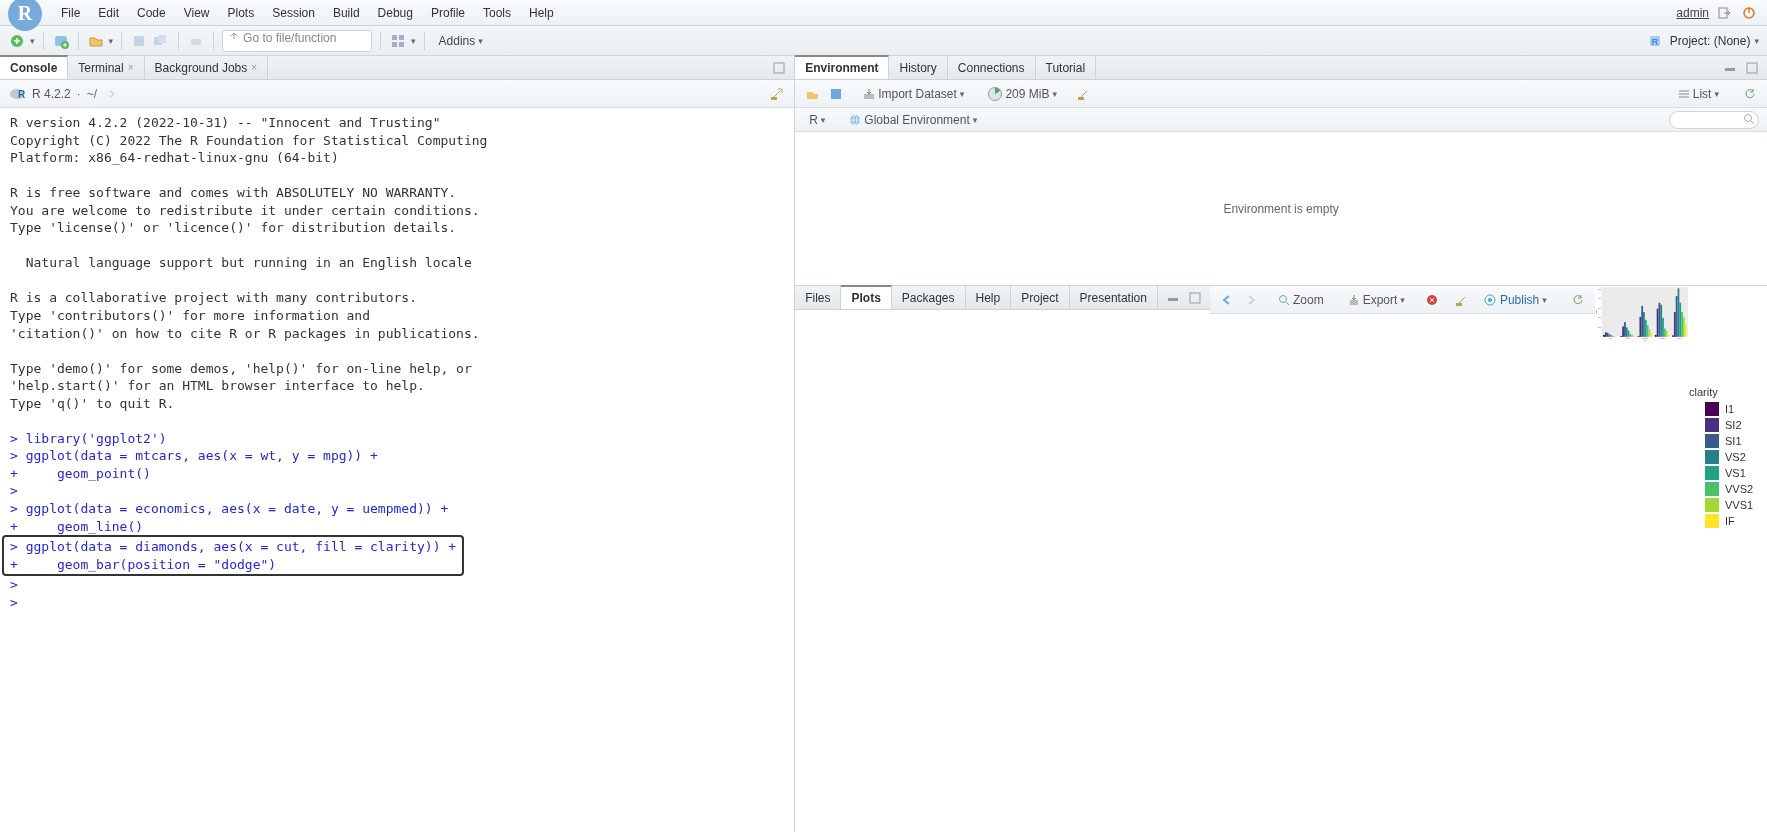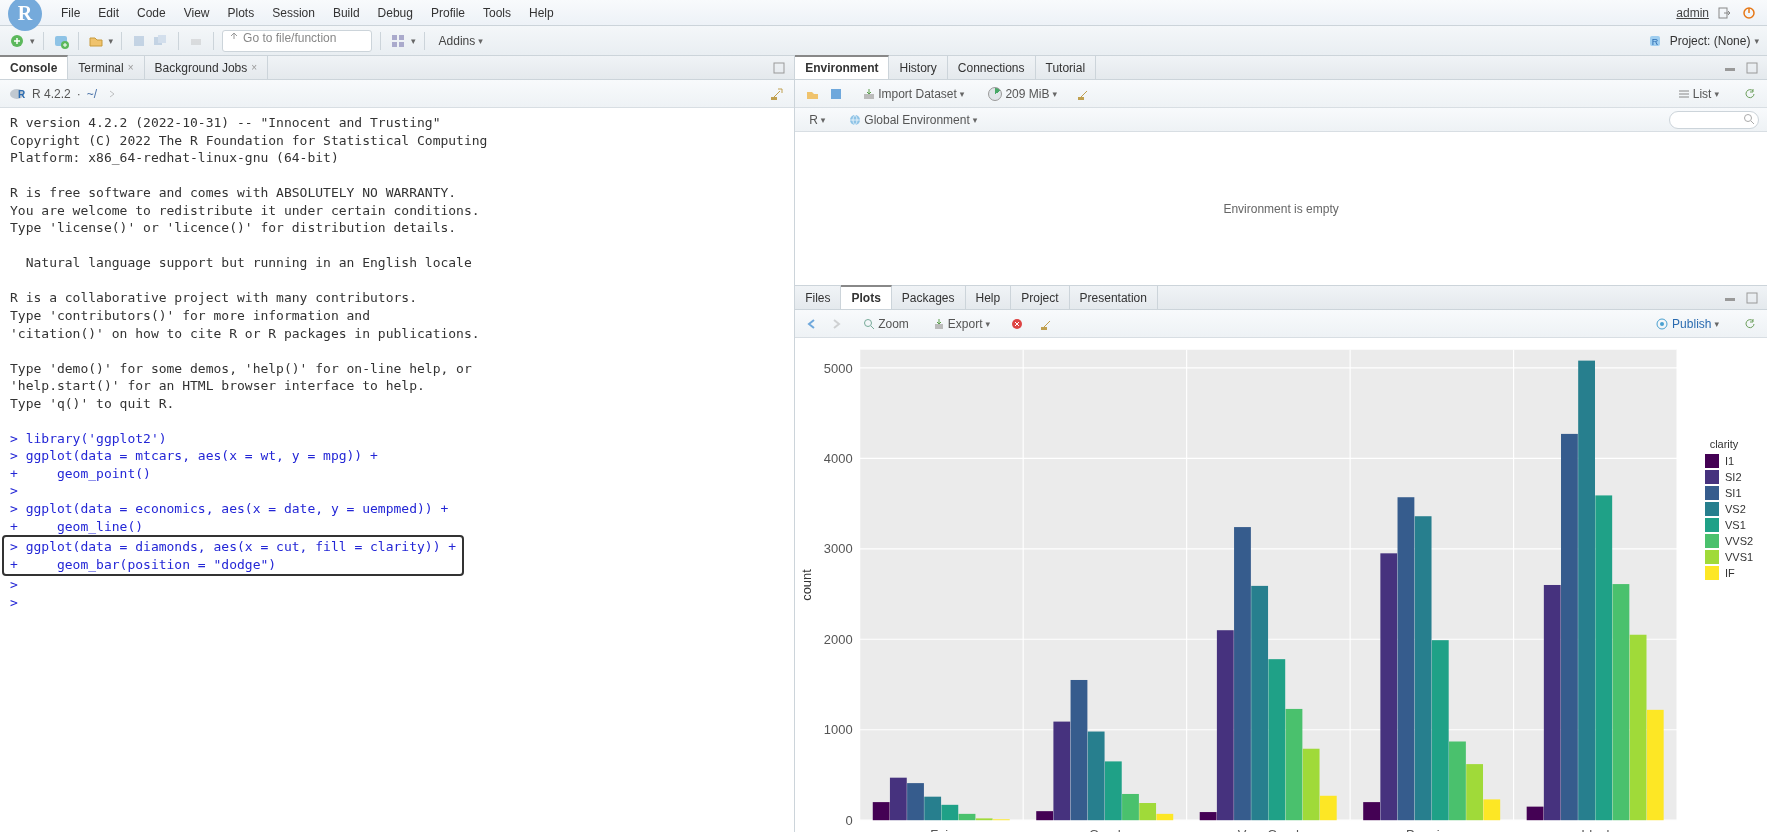--- a/index.html
+++ b/index.html
@@ -39,21 +39,21 @@
   .sub-toolbar .path{ color:#4a72a8;}
   .sub-toolbar-right{margin-left:auto; display:flex; align-items:center; gap:8px;}
 
   
   .console-body{ flex:1; overflow:auto; padding:6px 10px; font-family: "DejaVu Sans Mono","Consolas",monospace; font-size:13px; line-height:1.35; white-space:pre;}
   .code-user{ color:#2326d6;}
   .highlight-oval{ border:2px solid #333; border-radius:4px; display:inline-block; padding:1px 6px; margin-left:-8px;}
 
   
   .right-top{ border-bottom:1px solid #ccd4da; display:flex; flex-direction:column; height: 230px;}
-  .right-bottom{ flex:1; display:flex; flex-direction:column;text-align:center;}
+  .right-bottom{ flex:1; display:flex; flex-direction:row;}
   .env-body{ flex:1; display:flex; align-items:center; justify-content:center; color:#666; background:#fff;}
 
   .env-search{ border:1px solid #ccd4da; border-radius:10px; height:18px; width:90px; padding:0 18px 0 6px; font-size:11px; background:#fff;}
   .search-wrap{position:relative; display:flex; align-items:center;}
   .search-wrap .mag{position:absolute; right:4px; top:2px; color:#999;}
   .dropdown-pill{ display:flex; align-items:center; gap:3px; padding:0 5px; height:20px; border:1px solid transparent; border-radius:3px; cursor:pointer;}
   .dd-arrow{font-size:9px; color:#666;}
   .mib{color:#555;}
   .pie{width:14px;height:14px;border-radius:50%; background: conic-gradient(#48a868 0 60deg,#e0e5e9 60deg 360deg); display:inline-block; border:1px solid #999;}
 

